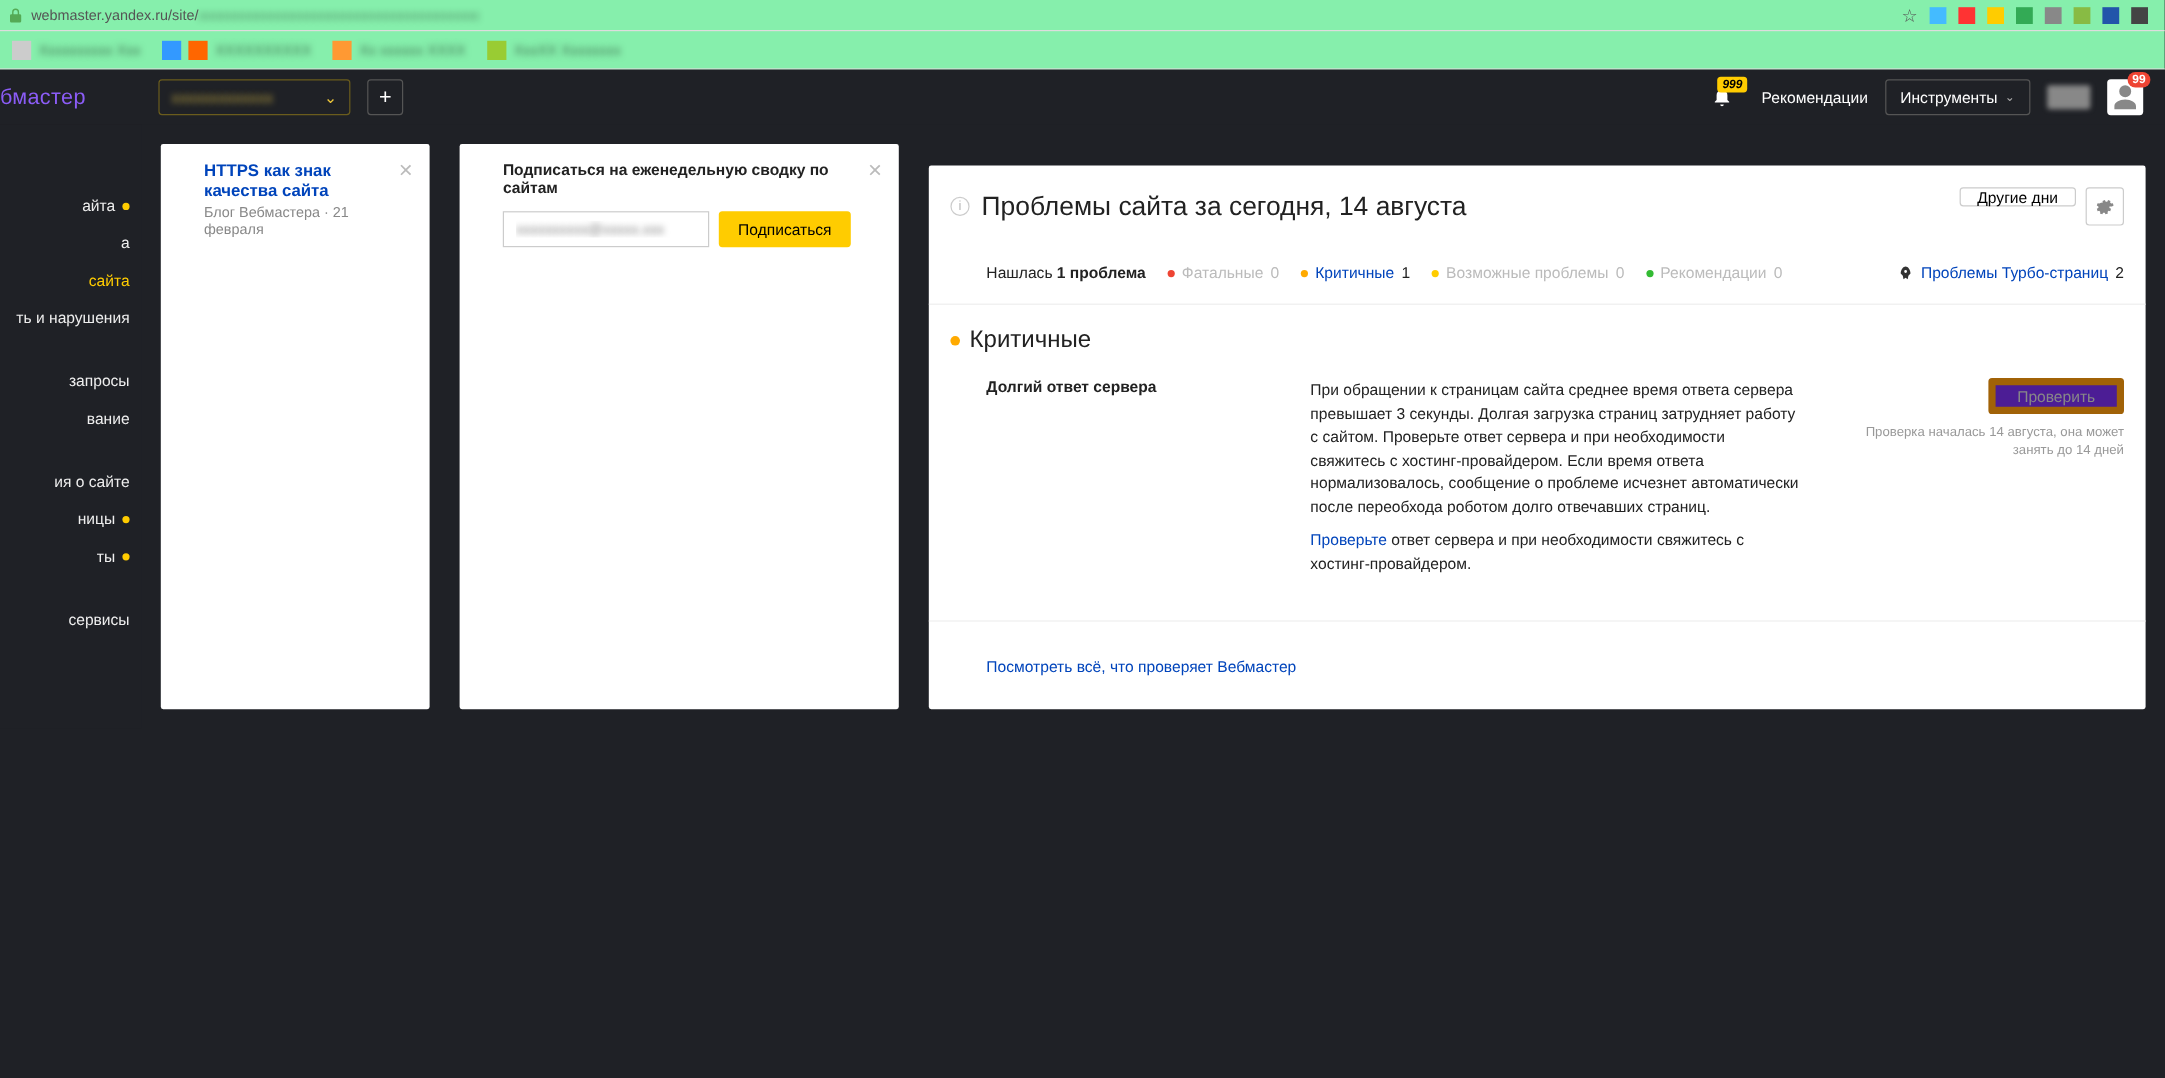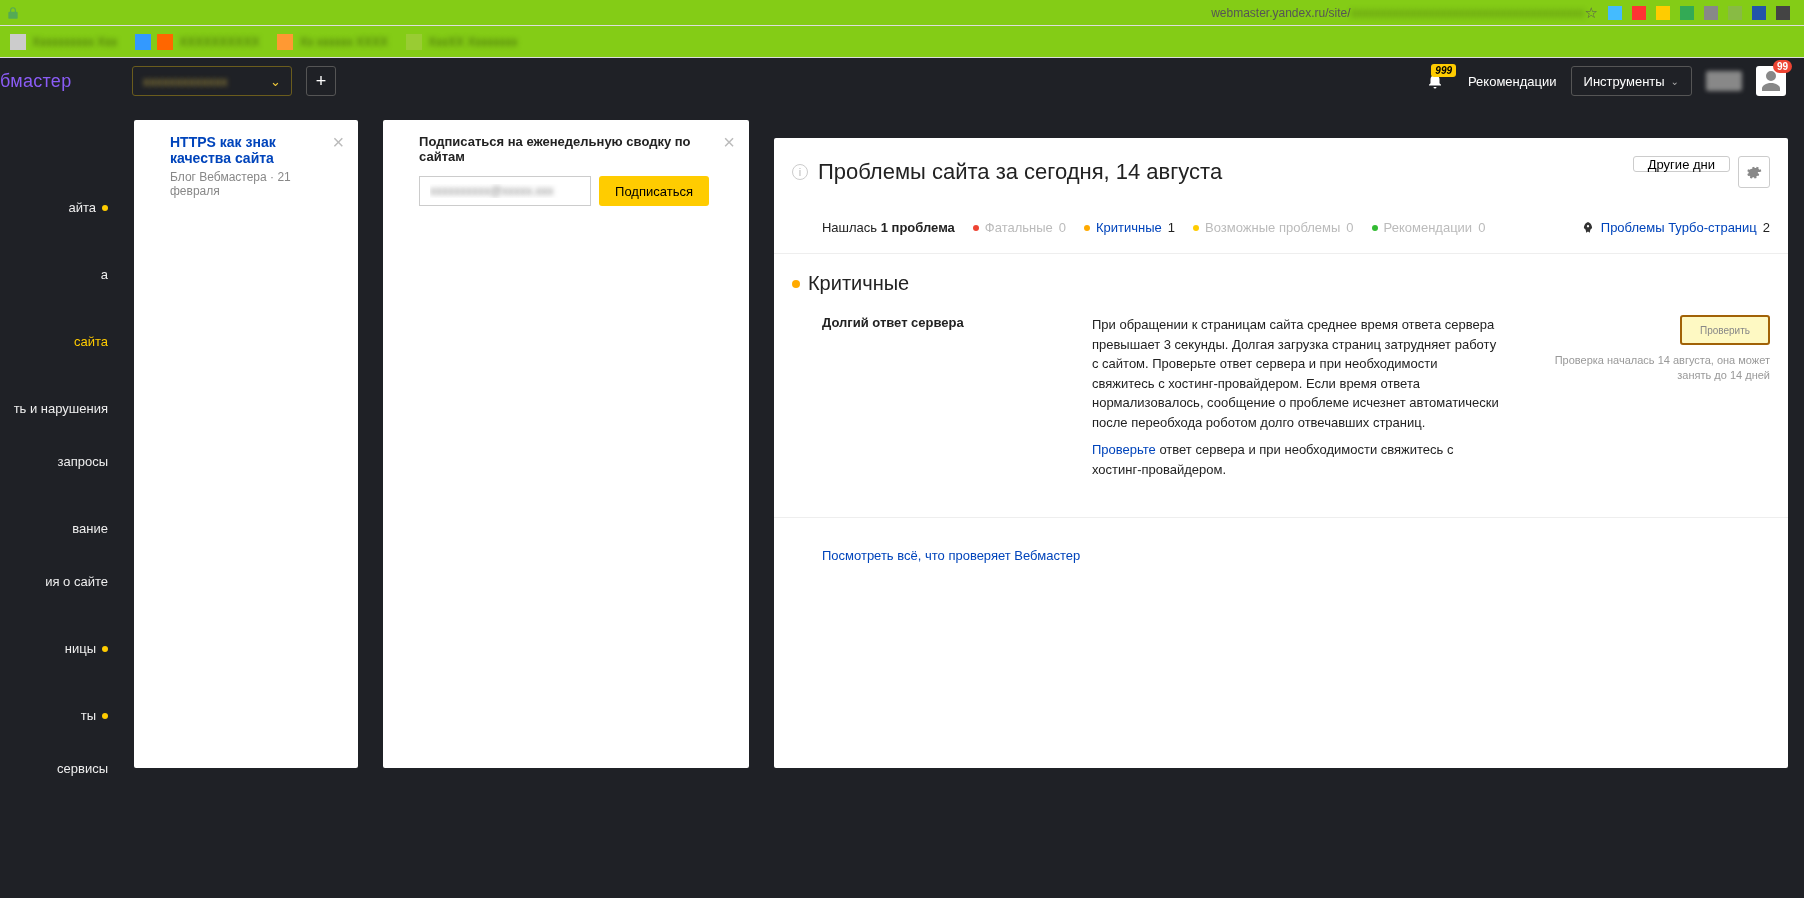--- a/index.html
+++ b/index.html
@@ -1,19 +1,19 @@
 <!DOCTYPE html>
 <html><head>
 <meta charset="utf-8">
 <style>
 * { margin: 0; padding: 0; box-sizing: border-box; font-family: Arial, Helvetica, sans-serif; }
 body { background: #1f2126; font-size: 13px; color: #222; }
 
 
-.browser-chrome { background: #84cc16; text-align: right; }
+.browser-chrome { background: #86efac; }
 .address-bar { height: 26px; display: flex; align-items: center; padding: 0 6px; border-bottom: 1px solid #ddd; }
 .lock { width: 14px; height: 14px; margin-right: 6px; }
 .url { color: #555; font-size: 12px; flex: 1; filter: blur(0); }
 .url .blurred { color: transparent; text-shadow: 0 0 6px rgba(0,0,0,.45); }
 .chrome-right { display:flex; align-items:center; gap:10px; padding-right:8px; }
 .star { font-size:15px; color:#555; }
 .sq { width:14px; height:14px; }
 .bookmarks-bar { height: 32px; display: flex; align-items: center; gap: 18px; padding: 0 10px; border-bottom: 1px solid #ddd; }
 .bm { display:flex; align-items:center; gap:6px; }
 .bm .bmico { width:16px; height:16px; background:#ccc; }
@@ -34,21 +34,21 @@
 .tools-btn { border:1px solid #555; color:#fff; height:30px; padding:0 12px; border-radius:3px; display:flex; align-items:center; gap:6px; font-size:13px; cursor:pointer; }
 .tools-btn .caret { color:#aaa; font-size:10px; }
 .flag-blur { width:36px; height:20px; background:#888; filter:blur(2px); border-radius:2px; }
 .avatar { position:relative; width:30px; height:30px; background:#fff; border-radius:3px; display:flex; align-items:center; justify-content:center; }
 .avatar svg { fill:#888; }
 .avatar .badge { position:absolute; top:-6px; right:-6px; background:#e43; color:#fff; font-size:10px; font-weight:bold; padding:1px 4px; border-radius:8px; }
 
 
 .layout { display:flex; }
 .sidebar { width:118px; background:#1f2126; padding-top:52px; }
-.side-item { color:#eee; font-size:13px; padding:8px 10px 8px 0; text-align:right; white-space:nowrap; display:flex; align-items:center; justify-content:flex-end; gap:6px;margin-top:36px; }
+.side-item { color:#eee; font-size:13px; padding:8px 10px 8px 0; text-align:right; white-space:nowrap; display:flex; align-items:center; justify-content:flex-end; gap:6px; }
 .side-item.active { color:#fc0; }
 .side-item.mt { margin-top:22px; }
 .dot { width:6px; height:6px; border-radius:50%; display:inline-block; }
 .dot.y { background:#fc0; }
 
 .content { flex:1; padding:16px 16px 16px 16px; display:flex; flex-direction:row; gap:25px; }
 .panel { background:#fff; border-radius:2px; position:relative; }
 
 
 .blog-panel { padding:14px 40px 14px 36px; }
@@ -88,21 +88,21 @@
 
 .section-h { display:flex; align-items:center; gap:8px; margin:18px 0 20px 0; }
 .section-h .dot.orange { width:8px; height:8px; }
 .section-h h2 { font-weight:400; font-size:20px; }
 
 .issue-row { display:flex; gap:40px; padding:0 0 0 30px; }
 .issue-name { width:230px; font-weight:bold; font-size:13px; }
 .issue-desc { flex:1; font-size:13px; line-height:1.5; color:#222; max-width:840px; }
 .issue-desc p { margin-bottom:8px; }
 .issue-actions { width:230px; text-align:right; }
-.check-btn { background:#fef9c3; border:2px solid #a16207; color:#888; height:30px; padding:0 18px; border-radius:3px; font-size:10px; }
+.check-btn { background:#4c1d95; border:6px solid #a16207; color:#888; height:30px; padding:0 18px; border-radius:3px; font-size:13px; }
 .check-note { color:#999; font-size:11px; margin-top:8px; line-height:1.4; }
 
 .footer-link { margin:30px 0 6px 30px; font-size:13px; }
 </style>
 </head>
 <body>
 
 <div class="browser-chrome">
   <div class="address-bar">
     <svg class="lock" viewBox="0 0 24 24">

